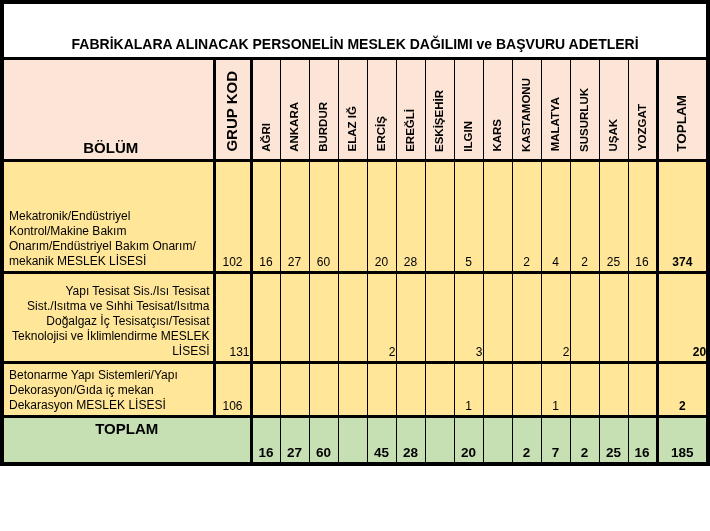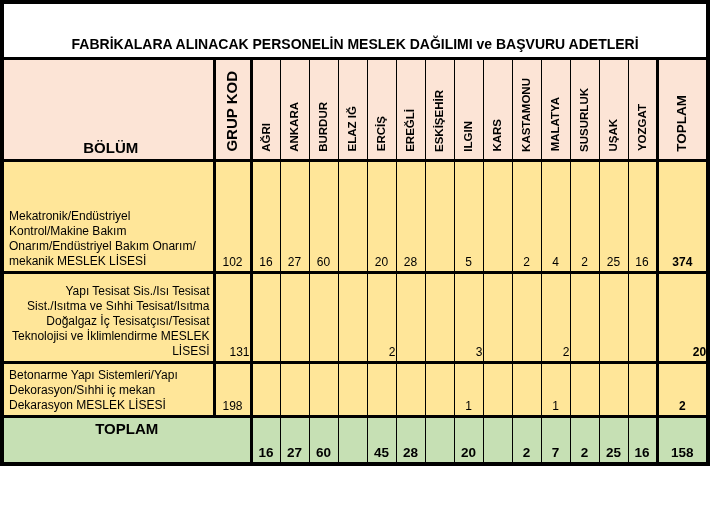--- a/index.html
+++ b/index.html
@@ -178,22 +178,22 @@
     <td class="num"></td>
     <td class="num"></td>
     <td class="num">2</td>
     <td class="num"></td>
     <td class="num"></td>
     <td class="num"></td>
     <td class="num row-total bL3">20</td>
   </tr>
 
   <tr class="datarow r3">
-    <td class="bolum-cell bR3">Betonarme Yapı Sistemleri/Yapı Dekorasyon/Sıhhi iç mekan Dekarasyon MESLEK LİSESİ</td>
-    <td class="num bR3">198</td>
+    <td class="bolum-cell bR3">Betonarme Yapı Sistemleri/Yapı Dekorasyon/Gıda iç mekan Dekarasyon MESLEK LİSESİ</td>
+    <td class="num bR3">106</td>
     <td class="num"></td>
     <td class="num"></td>
     <td class="num"></td>
     <td class="num"></td>
     <td class="num"></td>
     <td class="num"></td>
     <td class="num"></td>
     <td class="num">1</td>
     <td class="num"></td>
     <td class="num"></td>
@@ -213,16 +213,16 @@
     <td class="num">45</td>
     <td class="num">28</td>
     <td class="num"></td>
     <td class="num">20</td>
     <td class="num"></td>
     <td class="num">2</td>
     <td class="num">7</td>
     <td class="num">2</td>
     <td class="num">25</td>
     <td class="num">16</td>
-    <td class="num bL3">158</td>
+    <td class="num bL3">185</td>
   </tr>
 </tbody>
   </table>
 
 </body></html>

